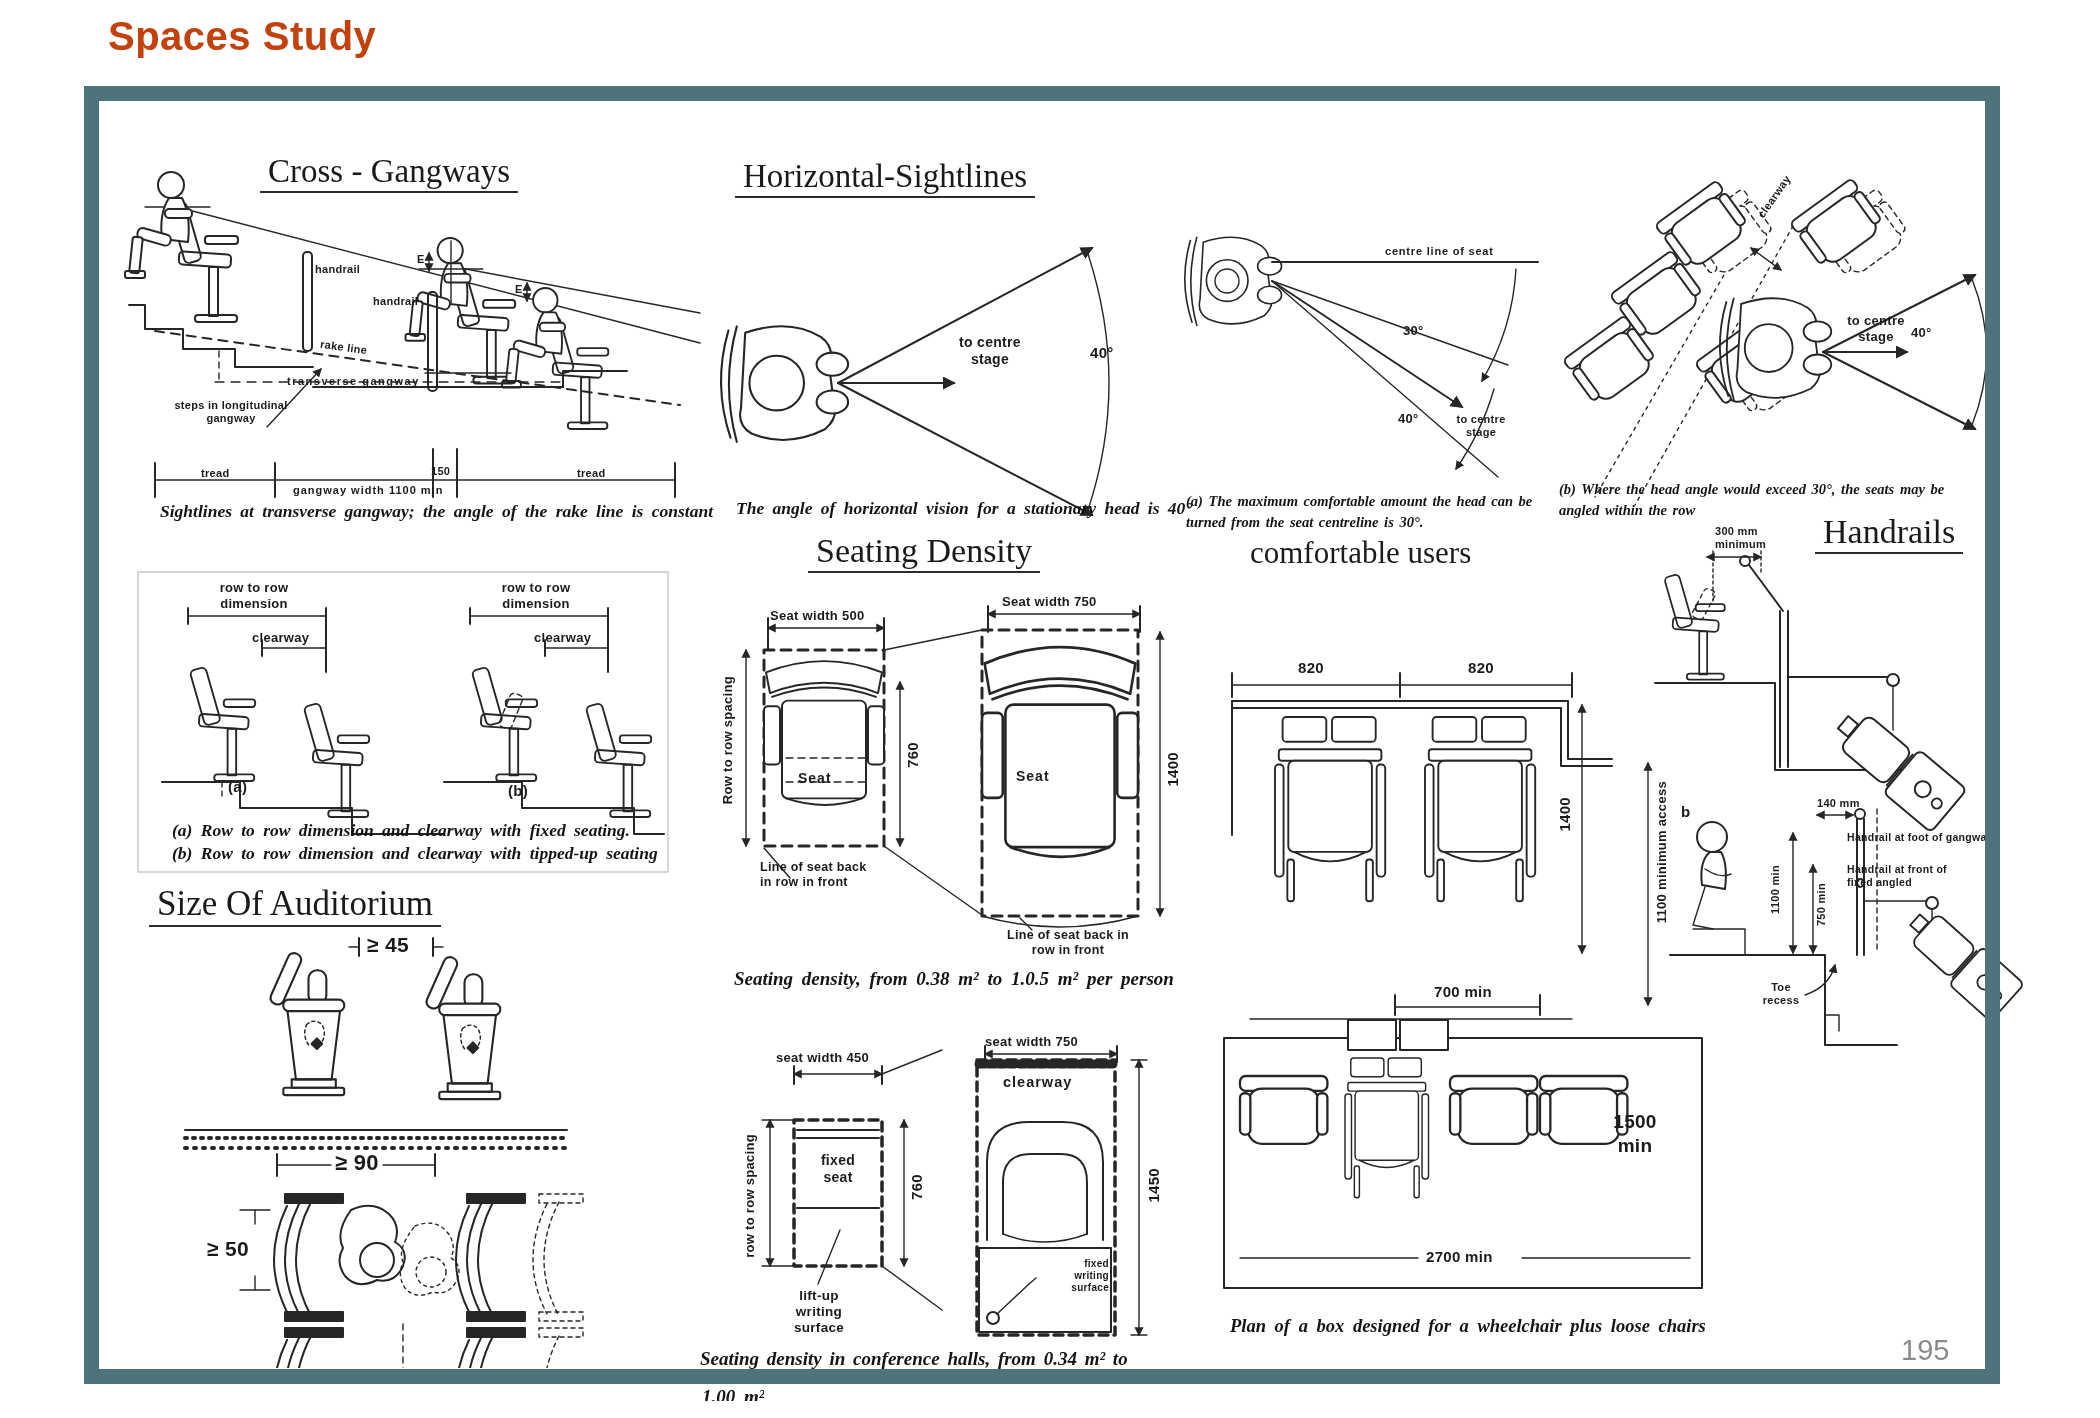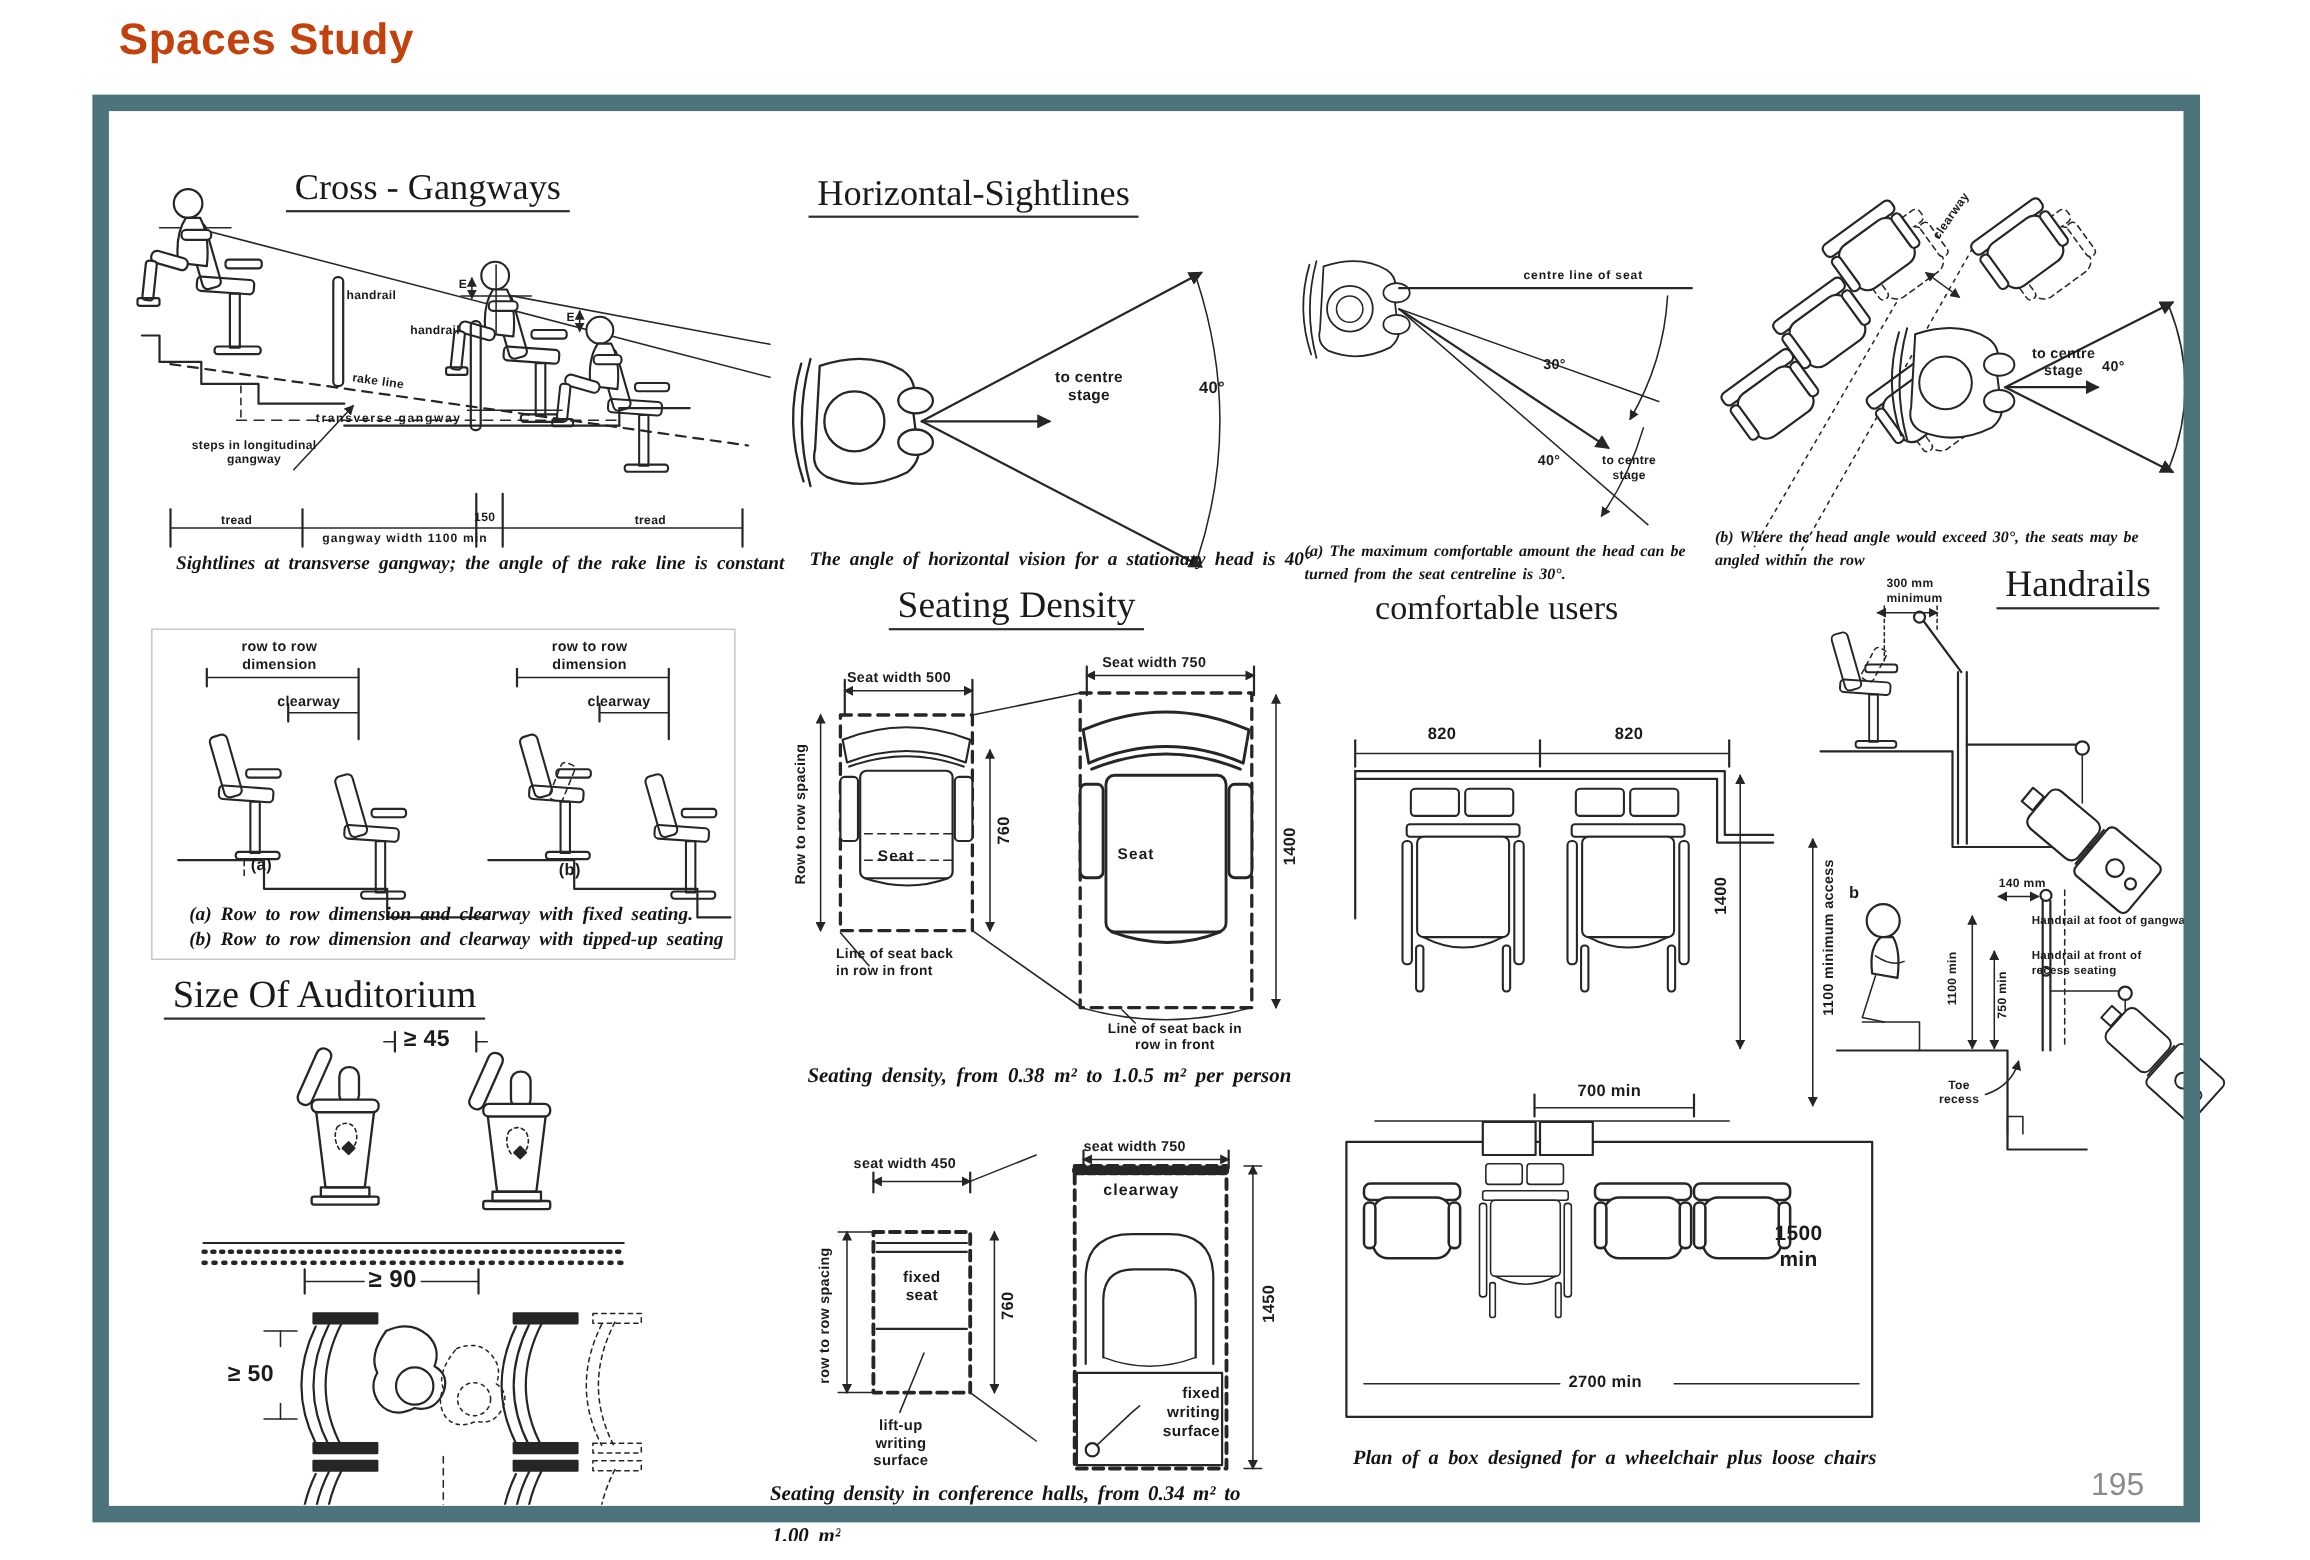--- a/index.html
+++ b/index.html
@@ -369,21 +369,21 @@
         <path d="M267,394 V420" class="thin"></path>
         <use href="#g-fixture" transform="translate(240,432) rotate(-48) scale(0.9)"></use>
       </g>
     </svg>
     <div class="h2" style="left:150px;top:-2px;font-size:34px">Handrails</div>
     <span class="lbl s" style="left:50px;top:10px">300 mm</span>
     <span class="lbl s" style="left:50px;top:23px">minimum</span>
     <span class="lbl d" style="left:16px;top:288px">b</span>
     <span class="lbl s" style="left:152px;top:282px">140 mm</span>
     <span class="lbl s" style="left:182px;top:316px;font-size:10.5px">Handrail at foot of gangway</span>
-    <span class="lbl s w" style="left:182px;top:348px;width:118px;text-align:left;font-size:10.5px">Handrail at front of recess seating</span>
+    <span class="lbl s w" style="left:182px;top:348px;width:118px;text-align:left;font-size:10.5px">Handrail at front of fixed angled</span>
     <span class="lbl vert s" style="left:104px;top:350px">1100 min</span>
     <span class="lbl vert s" style="left:150px;top:368px">750 min</span>
     <span class="lbl s w" style="left:90px;top:466px;width:52px">Toe recess</span>
   </div>
 
   <div class="sec" style="left:115px;top:880px;width:470px;height:488px;overflow:hidden">
     <svg class="art" width="470" height="560" viewBox="0 0 470 560">
       <g class="ink">
         <line x1="244" y1="58" x2="244" y2="76"></line>
           <line x1="318" y1="58" x2="318" y2="76"></line>
@@ -488,21 +488,21 @@
         <rect x="24" y="218" width="132" height="84" fill="#fff"></rect>
         <circle cx="38" cy="288" r="6"></circle>
         <path d="M42,284 L74,254 l7,-6" class="thin"></path>
         <line x1="184" y1="30" x2="184" y2="305" marker-start="url(#ah)" marker-end="url(#ah)" class="thin"></line>
         <line x1="176" y1="30" x2="192" y2="30" class="thin"></line>
           <line x1="176" y1="305" x2="192" y2="305" class="thin"></line>
       </g>
     </svg>
     <span class="lbl" style="left:30px;top:4px">seat width 750</span>
     <span class="lbl" style="left:48px;top:44px;font-size:14.5px;letter-spacing:1px">clearway</span>
-    <span class="lbl w" style="left:94px;top:228px;width:60px;text-align:right;font-size:14px">fixed writing surface</span>
+    <span class="lbl w" style="left:94px;top:228px;width:60px;text-align:right;font-size:10px">fixed writing surface</span>
     <span class="lbl vert d" style="left:190px;top:138px">1450</span>
   </div>
 
   <div class="sec" style="left:1210px;top:1010px;width:500px;height:358px">
     <svg class="art" width="500" height="358" viewBox="0 0 500 358">
       <g class="ink">
         <path d="M14,28 H492 V278 H14 Z"></path>
         <rect x="138" y="10" width="48" height="30" fill="#fff"></rect>
         <rect x="190" y="10" width="48" height="30" fill="#fff"></rect>
         <use href="#g-planseat" transform="translate(30,66) scale(1.15)"></use>

